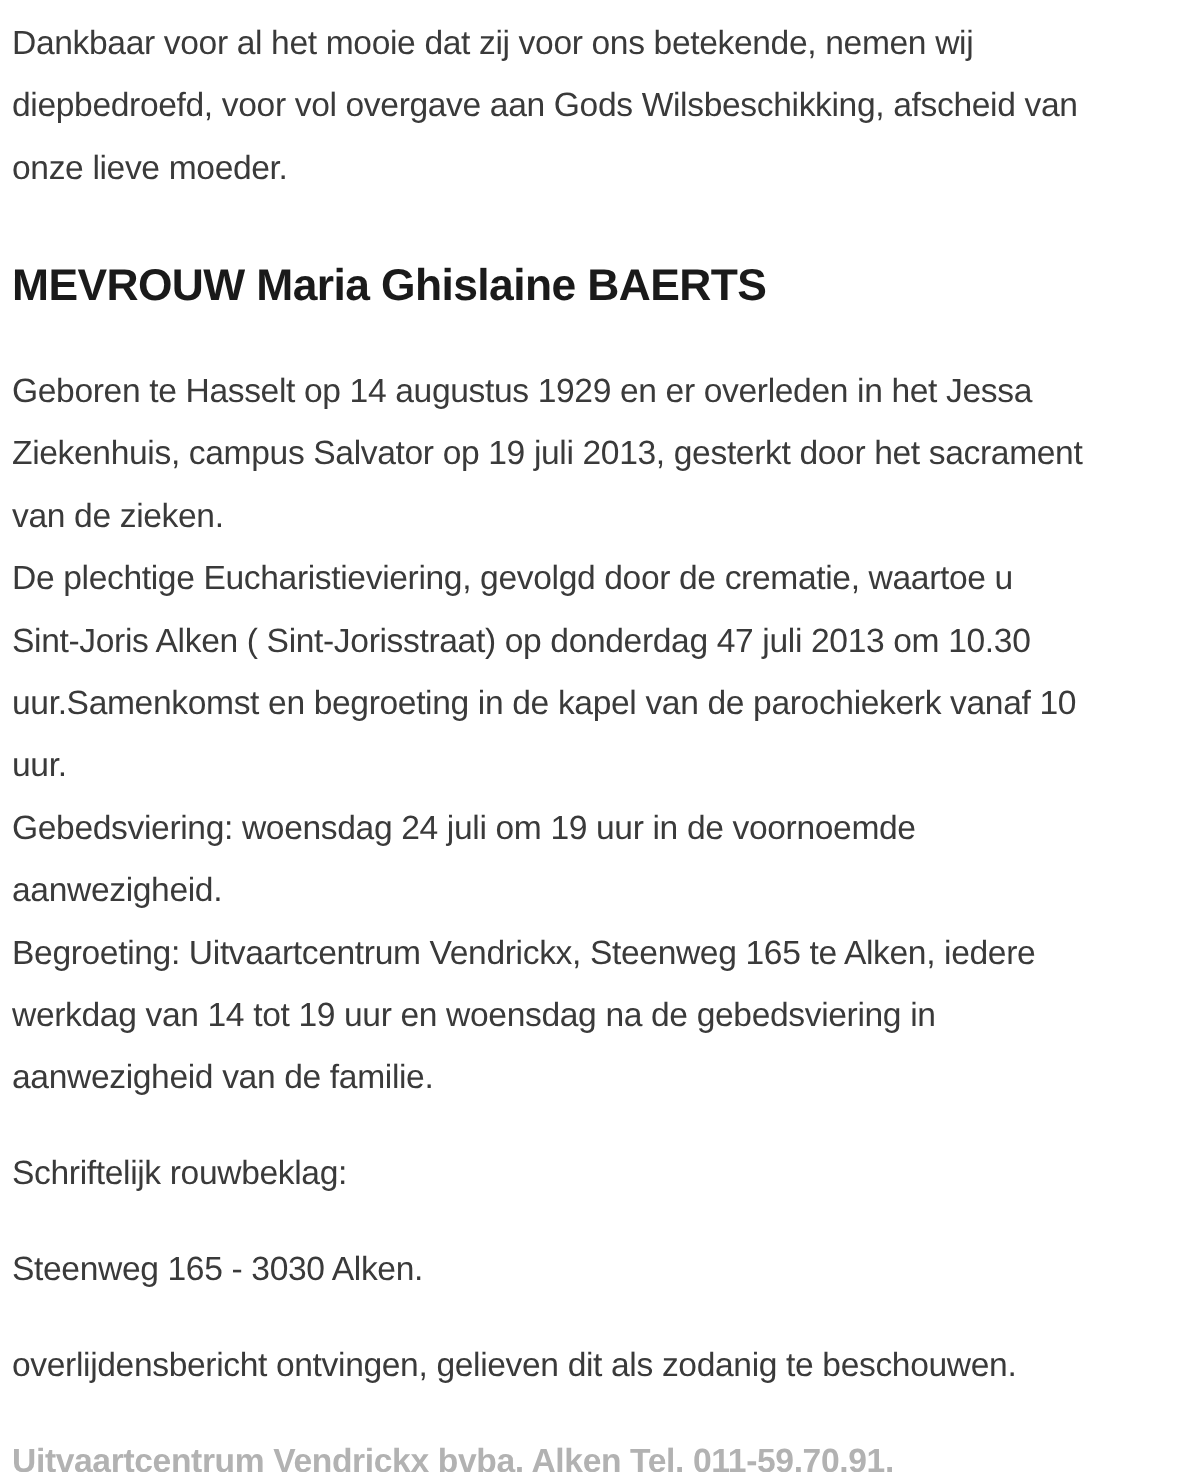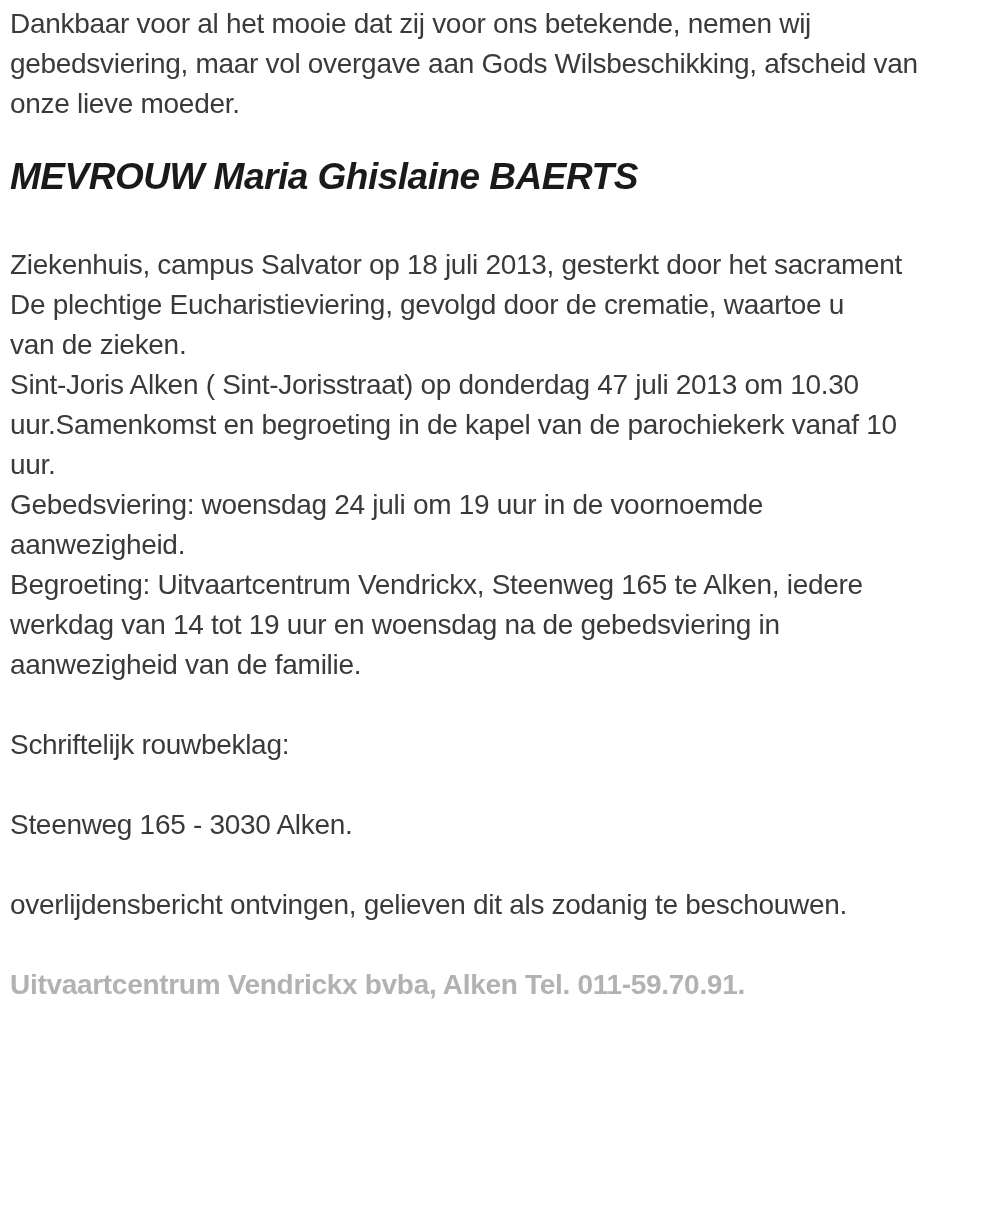--- a/index.html
+++ b/index.html
@@ -16,61 +16,62 @@
   .page {
     padding: 4px 12px 0 10px;
   }
   .line {
     height: 40px;
     line-height: 40px;
     font-size: 28px;
     color: #3a3a3a;
     letter-spacing: -0.3px;
     white-space: nowrap;
+    margin-top: 12px;
   }
   .name-heading {
-    margin-top: 28px;
+    margin-top: 53px;
     height: 50px;
     line-height: 50px;
     font-size: 37px;
     font-weight: bold;
     color: #1a1a1a;
     letter-spacing: -0.5px;
     white-space: nowrap;
-    font-style: italic;
   }
   .details-block {
     margin-top: 43px;
   }
   .gap-top {
     margin-top: 40px;
   }
   .footer-line {
     color: #b2b2b2;
     font-weight: bold;
   }
 </style>
 </head>
 <body>
 
 <div class="page">
 
   <div>
     <div class="line">Dankbaar voor al het mooie dat zij voor ons betekende, nemen wij</div>
-    <div class="line">gebedsviering, maar vol overgave aan Gods Wilsbeschikking, afscheid van</div>
+    <div class="line">diepbedroefd, voor vol overgave aan Gods Wilsbeschikking, afscheid van</div>
     <div class="line">onze lieve moeder.</div>
   </div>
 
   <div class="name-heading">MEVROUW Maria Ghislaine BAERTS</div>
 
 
   <div class="details-block">
-    <div class="line">Ziekenhuis, campus Salvator op 18 juli 2013, gesterkt door het sacrament</div>
+    <div class="line">Geboren te Hasselt op 14 augustus 1929 en er overleden in het Jessa</div>
+    <div class="line">Ziekenhuis, campus Salvator op 19 juli 2013, gesterkt door het sacrament</div>
+    <div class="line">van de zieken.</div>
     <div class="line">De plechtige Eucharistieviering, gevolgd door de crematie, waartoe u</div>
-    <div class="line">van de zieken.</div>
     <div class="line">Sint-Joris Alken ( Sint-Jorisstraat) op donderdag 47 juli 2013 om 10.30</div>
     <div class="line">uur.Samenkomst en begroeting in de kapel van de parochiekerk vanaf 10</div>
     <div class="line">uur.</div>
     <div class="line">Gebedsviering: woensdag 24 juli om 19 uur in de voornoemde</div>
     <div class="line">aanwezigheid.</div>
     <div class="line">Begroeting: Uitvaartcentrum Vendrickx, Steenweg 165 te Alken, iedere</div>
     <div class="line">werkdag van 14 tot 19 uur en woensdag na de gebedsviering in</div>
     <div class="line">aanwezigheid van de familie.</div>
   </div>
 

